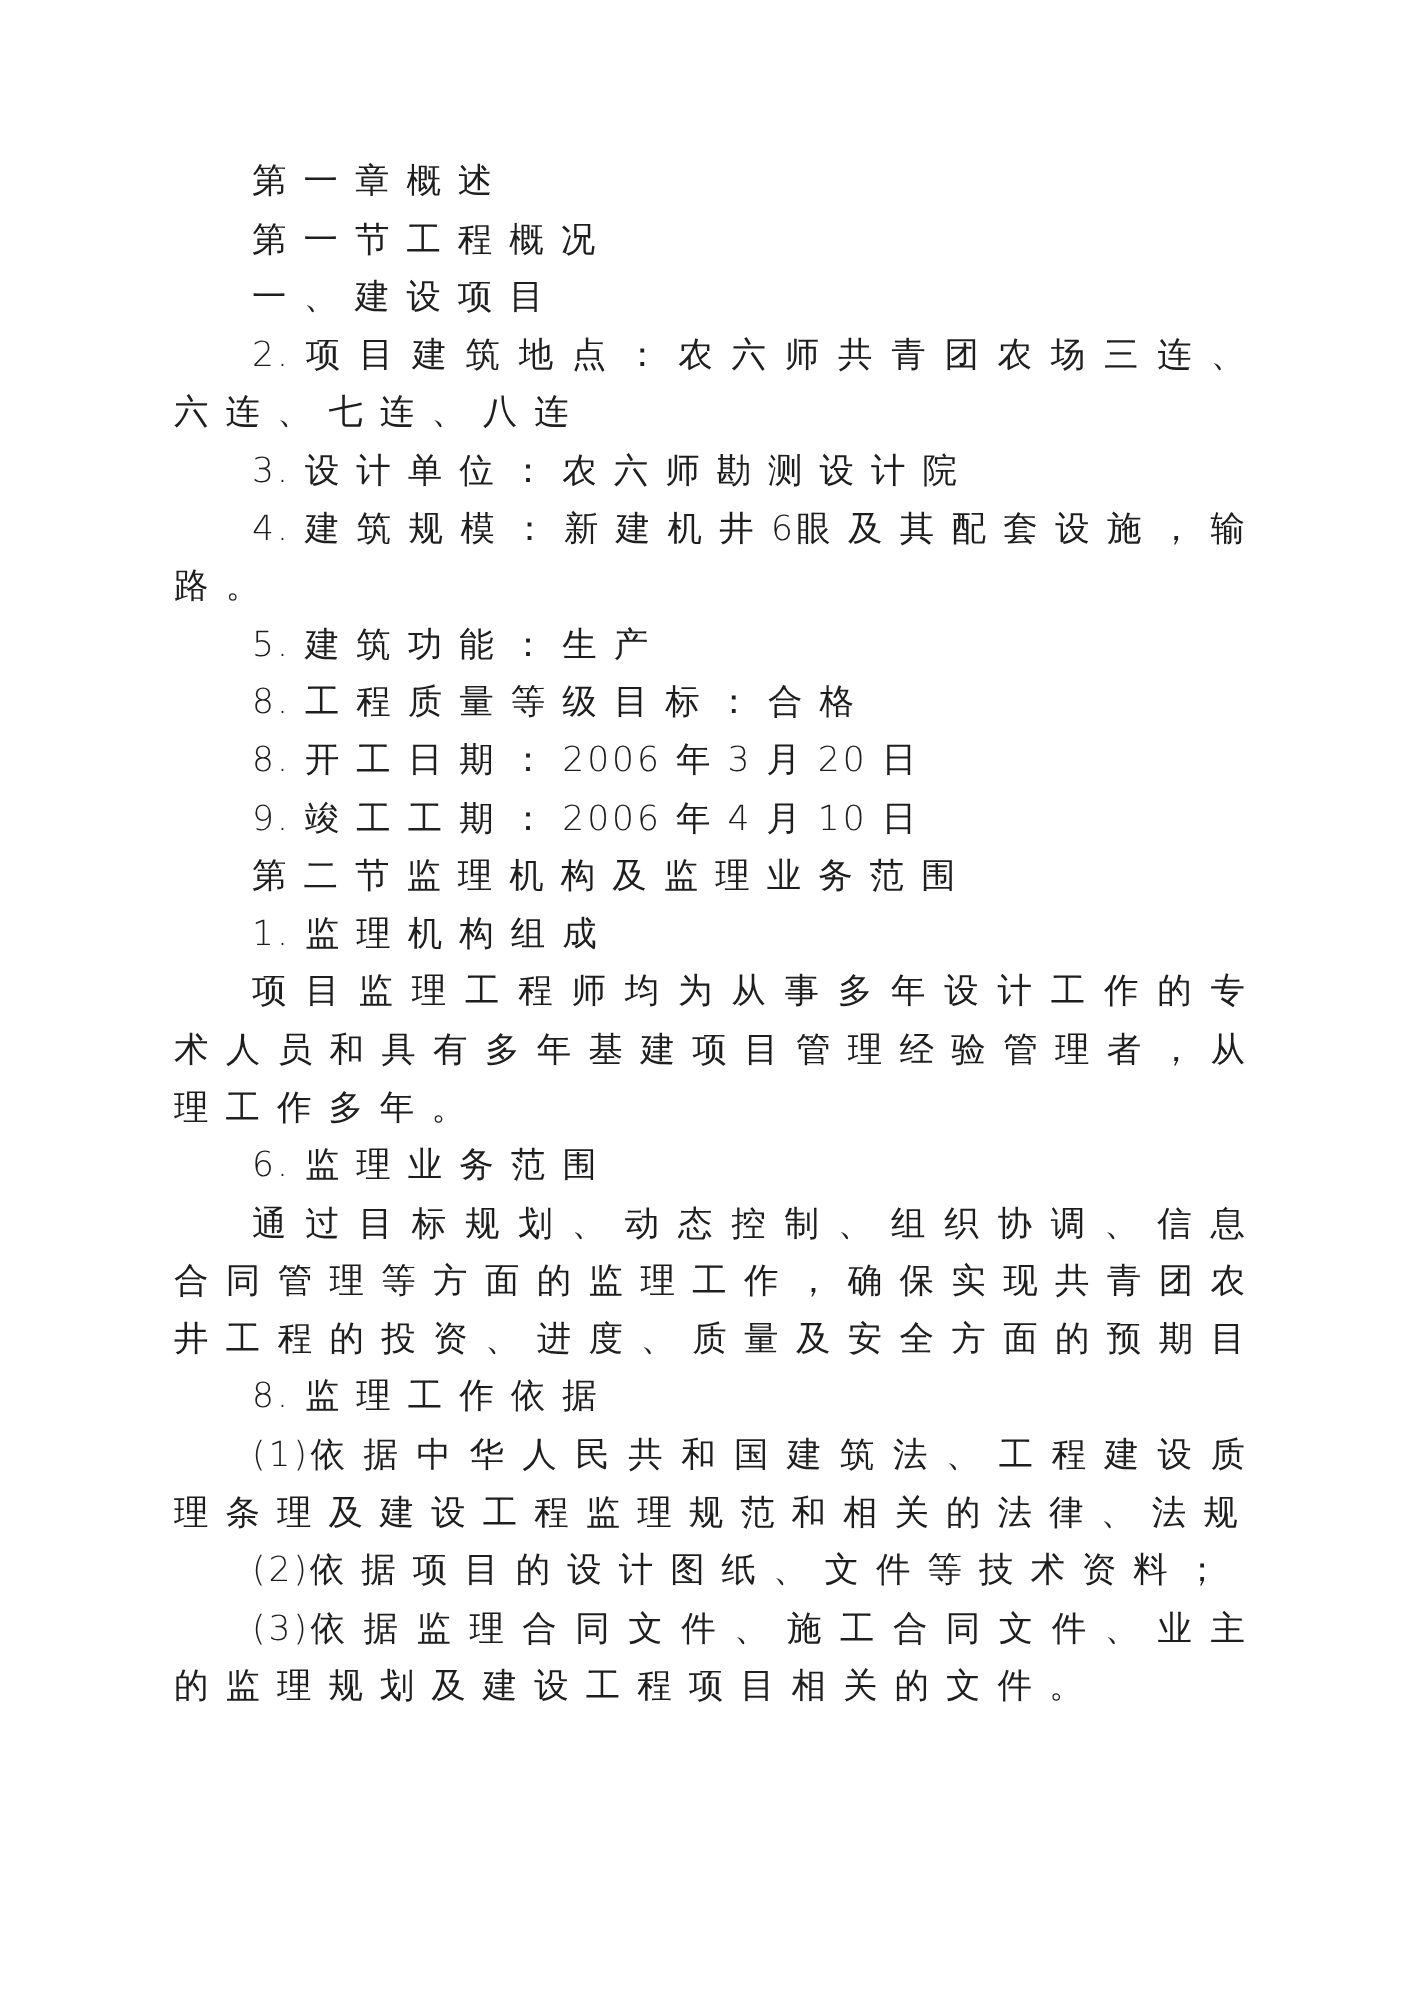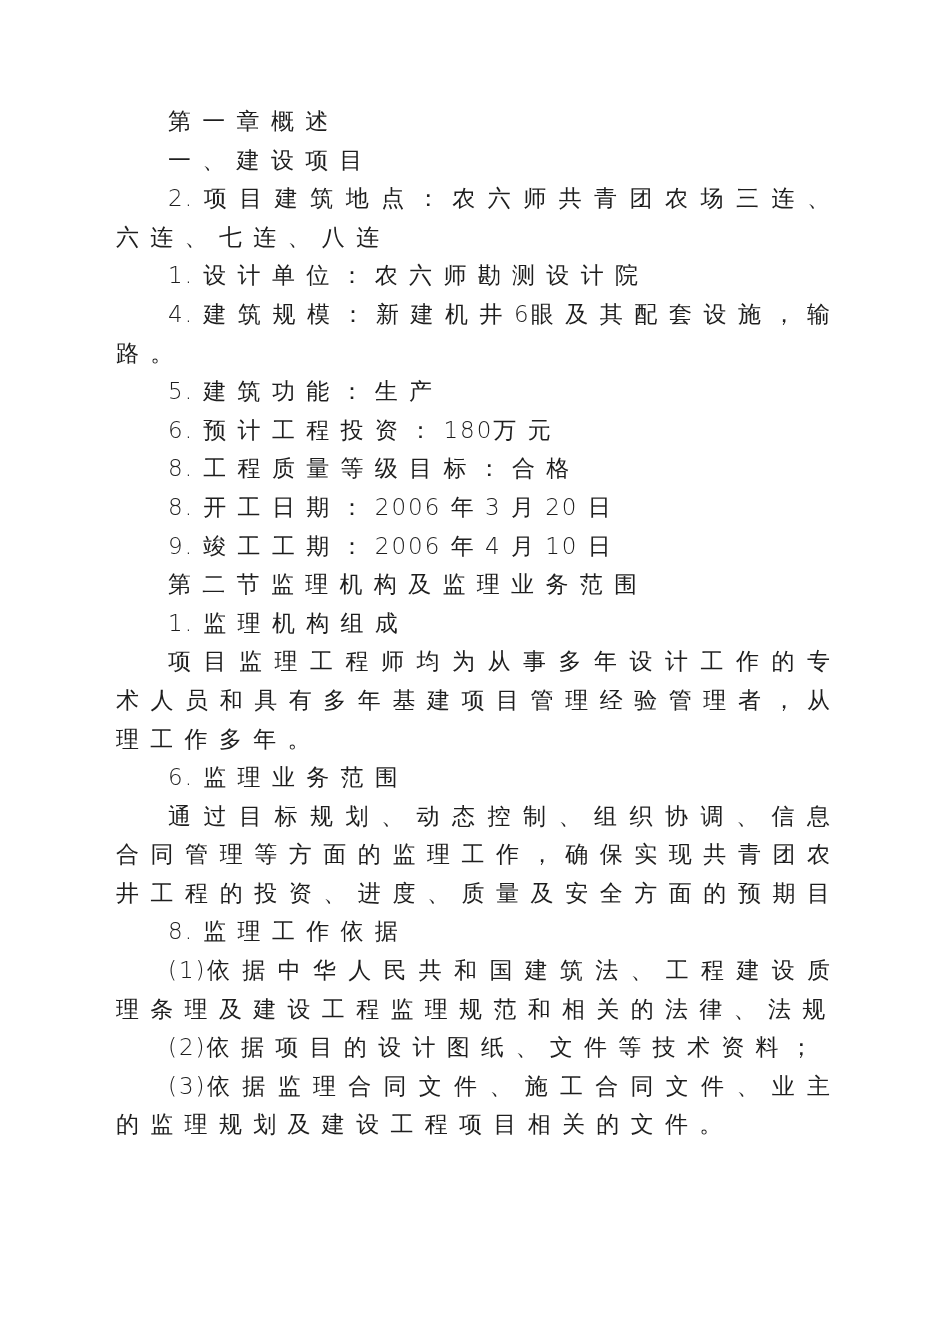--- a/index.html
+++ b/index.html
@@ -40,28 +40,28 @@
     text-align: justify;
     text-align-last: justify;
   }
 </style>
 </head>
 <body>
 
 <div class="page">
   <div class="textblock">
     <div class="line indent">第 一 章 概 述</div>
+    <div class="line indent">第 一 节 工 程 概 况</div>
     <div class="line indent">一 、 建 设 项 目</div>
     <div class="line indent justify">2. 项 目 建 筑 地 点 ： 农 六 师 共 青 团 农 场 三 连 、 四 连 、</div>
     <div class="line">六 连 、 七 连 、 八 连</div>
-    <div class="line indent">1. 设 计 单 位 ： 农 六 师 勘 测 设 计 院</div>
+    <div class="line indent">3. 设 计 单 位 ： 农 六 师 勘 测 设 计 院</div>
     <div class="line indent justify">4. 建 筑 规 模 ： 新 建 机 井 6眼 及 其 配 套 设 施 ， 输 电 线</div>
     <div class="line">路 。</div>
     <div class="line indent">5. 建 筑 功 能 ： 生 产</div>
-    <div class="line indent">6. 预 计 工 程 投 资 ： 180万 元</div>
     <div class="line indent">8. 工 程 质 量 等 级 目 标 ： 合 格</div>
     <div class="line indent">8. 开 工 日 期 ： 2006 年 3 月 20 日</div>
     <div class="line indent">9. 竣 工 工 期 ： 2006 年 4 月 10 日</div>
     <div class="line indent">第 二 节 监 理 机 构 及 监 理 业 务 范 围</div>
     <div class="line indent">1. 监 理 机 构 组 成</div>
     <div class="line indent justify">项 目 监 理 工 程 师 均 为 从 事 多 年 设 计 工 作 的 专 业 技</div>
     <div class="line justify">术 人 员 和 具 有 多 年 基 建 项 目 管 理 经 验 管 理 者 ， 从 事 监</div>
     <div class="line">理 工 作 多 年 。</div>
     <div class="line indent">6. 监 理 业 务 范 围</div>
     <div class="line indent justify">通 过 目 标 规 划 、 动 态 控 制 、 组 织 协 调 、 信 息 管 理 、</div>

